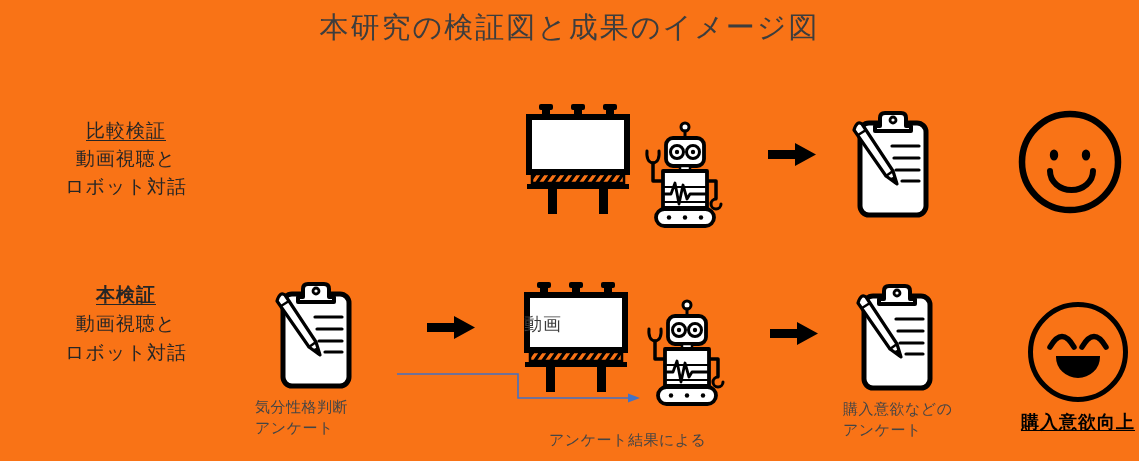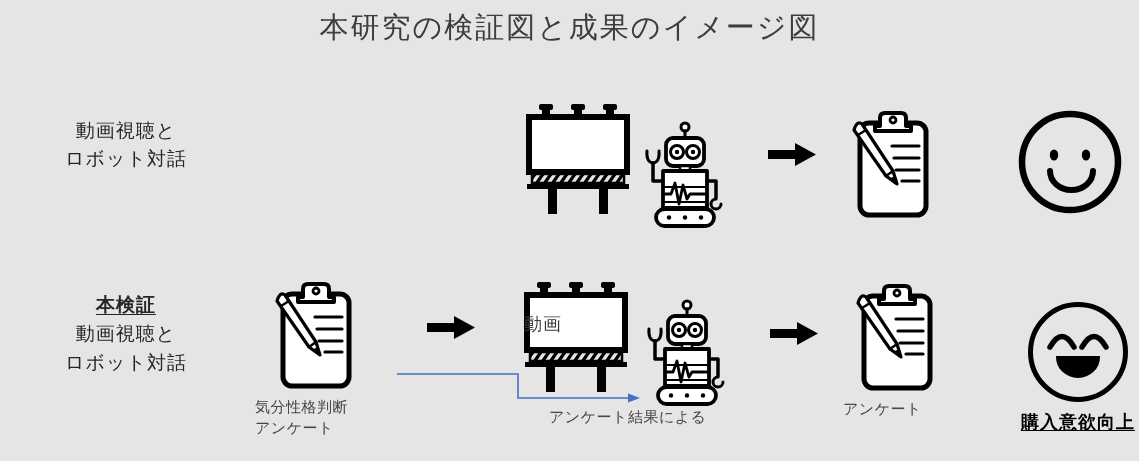--- a/index.html
+++ b/index.html
@@ -1,17 +1,17 @@
 <!DOCTYPE html>
 <html><head>
 <meta charset="utf-8">
 <style>
   html,body{margin:0;padding:0;background:#fff;}
   .stage{
-    position:relative;width:1139px;height:461px;background:#e5e5e5;overflow:hidden;
+    position:relative;width:1139px;height:461px;background:#f97316;overflow:hidden;
     font-family:"Liberation Sans","DejaVu Sans",sans-serif;color:#222;
   }
   .abs{position:absolute;}
   .title{
     top:8px;left:0;width:1139px;text-align:center;
     font-size:29px;letter-spacing:2px;color:#3d3d3d;font-weight:400;
   }
   .label-block{text-align:center;font-size:19px;line-height:28px;color:#262626;letter-spacing:1px;}
   .label-block .heading-u{text-decoration:underline;text-underline-offset:3px;}
   .label-block .heading-b{font-weight:bold;text-decoration:underline;text-underline-offset:3px;}
@@ -23,20 +23,21 @@
   svg{display:block;}
 </style>
 </head>
 <body>
 
 <div class="stage">
 
   <div class="abs title">本研究の検証図と成果のイメージ図</div>
 
   <div class="abs label-block" style="left:26px;top:117px;width:200px;">
+    <div class="heading-u">比較検証</div>
     <div>動画視聴と</div>
     <div>ロボット対話</div>
   </div>
 
   <div class="abs" style="left:526px;top:104px;">
     <svg width="104" height="110" viewBox="0 0 104 110">
       <defs>
         <pattern id="hatch1" patternUnits="userSpaceOnUse" width="8" height="9" patternTransform="skewX(-35)">
           <rect x="0" y="0" width="4" height="9" fill="#000"></rect>
         </pattern>
@@ -104,21 +105,21 @@
 
   <div class="abs" style="left:1017px;top:109px;">
     <svg width="106" height="106" viewBox="0 0 106 106" fill="none" stroke="#000" stroke-linecap="round">
       <circle cx="53" cy="53" r="48" stroke-width="6.5"></circle>
       <ellipse cx="37" cy="46" rx="4.2" ry="5.6" fill="#000" stroke="none"></ellipse>
       <ellipse cx="69" cy="46" rx="4.2" ry="5.6" fill="#000" stroke="none"></ellipse>
       <path d="M33,62 A21.5,19 0 0 0 76,62" stroke-width="6"></path>
     </svg>
   </div>
 
-  <div class="abs label-block" style="left:6px;top:290px;width:240px;line-height:29px;">
+  <div class="abs label-block" style="left:6px;top:280px;width:240px;line-height:29px;">
     <div class="heading-b">本検証</div>
     <div>動画視聴と</div>
     <div>ロボット対話</div>
   </div>
 
   <div class="abs" style="left:268px;top:281px;">
     <svg width="94" height="110" viewBox="0 0 94 110" fill="none" stroke="#000" stroke-linecap="round" stroke-linejoin="round">
       <rect x="15" y="13" width="66" height="92" rx="9" stroke-width="5" fill="#fff"></rect>
       <path d="M30,21 V16 H35 V8 Q35,3 40,3 H56 Q61,3 61,8 V16 H66 V21 Z" stroke-width="4" fill="#fff"></path>
       <circle cx="48" cy="10" r="3" stroke-width="2.8" fill="#fff"></circle>
@@ -189,21 +190,21 @@
       </g>
     </svg>
   </div>
 
   <div class="abs" style="left:395px;top:366px;">
     <svg width="260" height="42" viewBox="0 0 260 42">
       <path d="M2,8 H123 V32 H233" fill="none" stroke="#4472C4" stroke-width="1.6"></path>
       <polygon points="233,27.5 245,32 233,36.5" fill="#4472C4"></polygon>
     </svg>
   </div>
-  <div class="abs note" style="left:549px;top:407px;width:210px;">
+  <div class="abs note" style="left:549px;top:430px;width:210px;">
     <div>アンケート結果による</div>
   </div>
 
   <div class="abs" style="left:770px;top:321px;">
     <svg width="50" height="25" viewBox="0 0 50 25">
       <polygon points="0,8 27,8 27,1 48,12.5 27,24 27,17 0,17" fill="#000"></polygon>
     </svg>
   </div>
 
   <div class="abs" style="left:849px;top:283px;">
@@ -212,20 +213,21 @@
       <path d="M30,21 V16 H35 V8 Q35,3 40,3 H56 Q61,3 61,8 V16 H66 V21 Z" stroke-width="4" fill="#fff"></path>
       <circle cx="48" cy="10" r="3" stroke-width="2.8" fill="#fff"></circle>
       <path d="M47,36 H74 M49,48 H74 M51,60 H74 M57,71 H74" stroke-width="3.2"></path>
       <path d="M17,14 L48,61 L52,74 L41,66 L9,20 Q12,10 17,14 Z" stroke-width="3.2" fill="#fff"></path>
       <path d="M21,20 L13,25" stroke-width="2.5"></path>
       <path d="M48,61 L41,66" stroke-width="2.5"></path>
       <polygon points="52,74 49,66.5 44.5,68.5" fill="#000" stroke="none"></polygon>
     </svg>
   </div>
   <div class="abs caption" style="left:843px;top:398px;width:130px;">
+    <div>購入意欲などの</div>
     <div>アンケート</div>
   </div>
 
   <div class="abs" style="left:1026px;top:300px;">
     <svg width="104" height="104" viewBox="0 0 104 104" fill="none" stroke="#000" stroke-linecap="round">
       <circle cx="52" cy="52" r="47.5" stroke-width="5"></circle>
       <path d="M24,47 Q36,26 48,47" stroke-width="5.5"></path>
       <path d="M56,47 Q68,26 80,47" stroke-width="5.5"></path>
       <path d="M31,57 H73 A21,20 0 0 1 31,57 Z" fill="#000" stroke="#000" stroke-width="2"></path>
     </svg>

